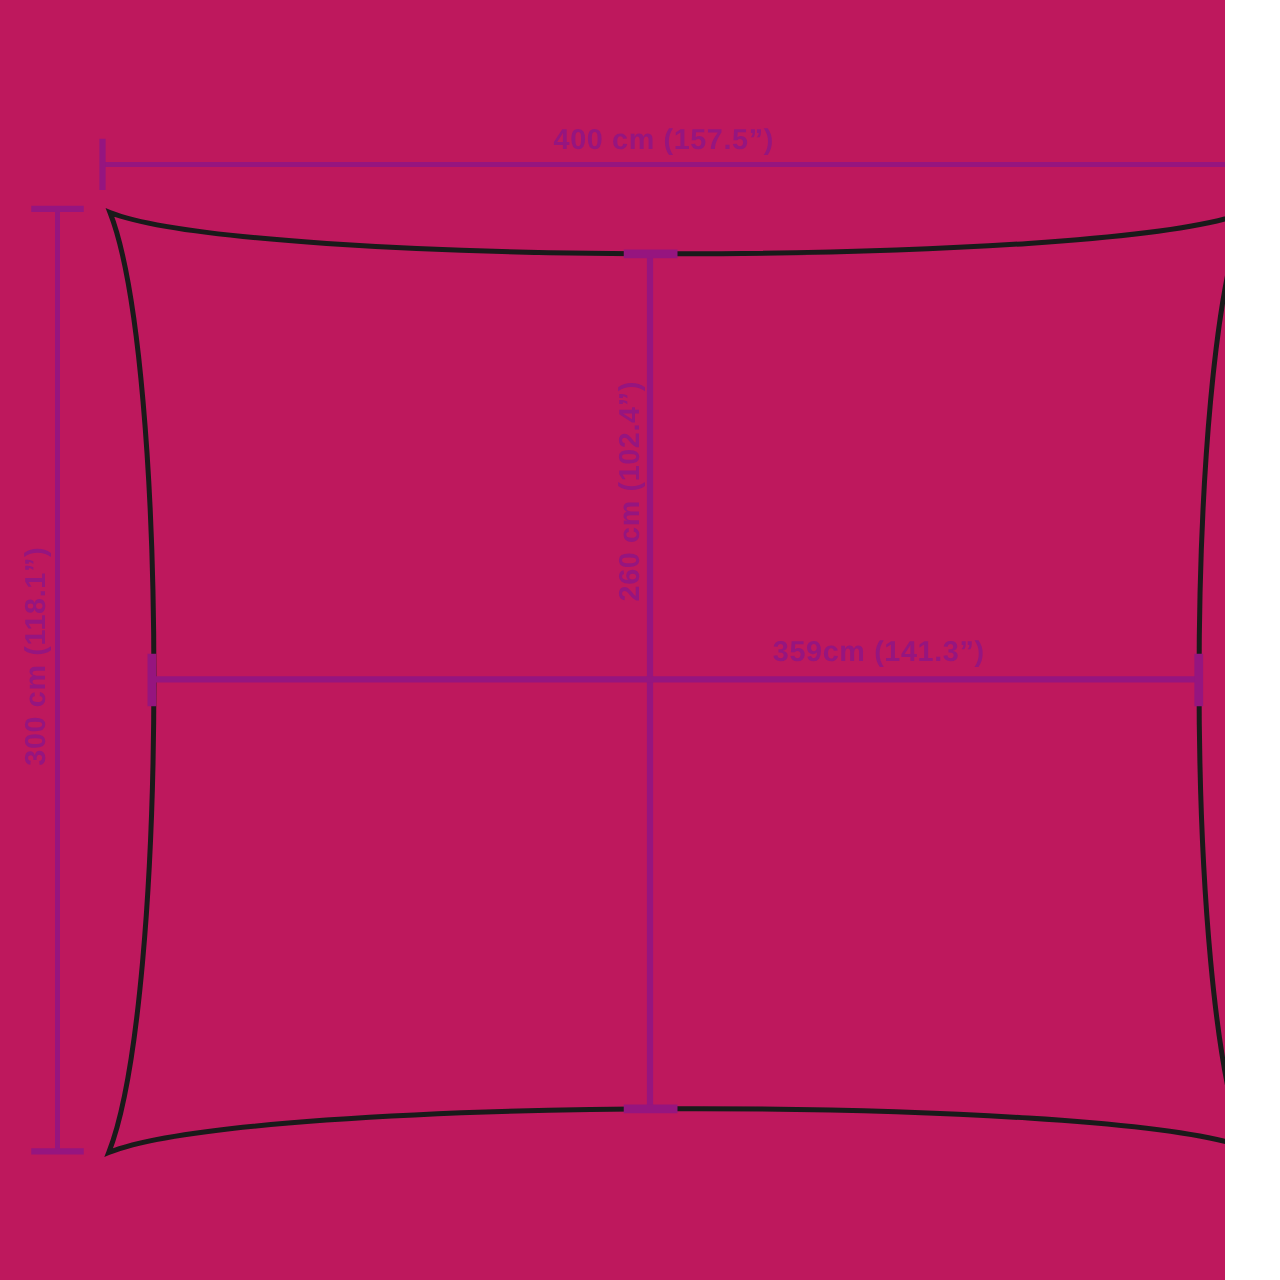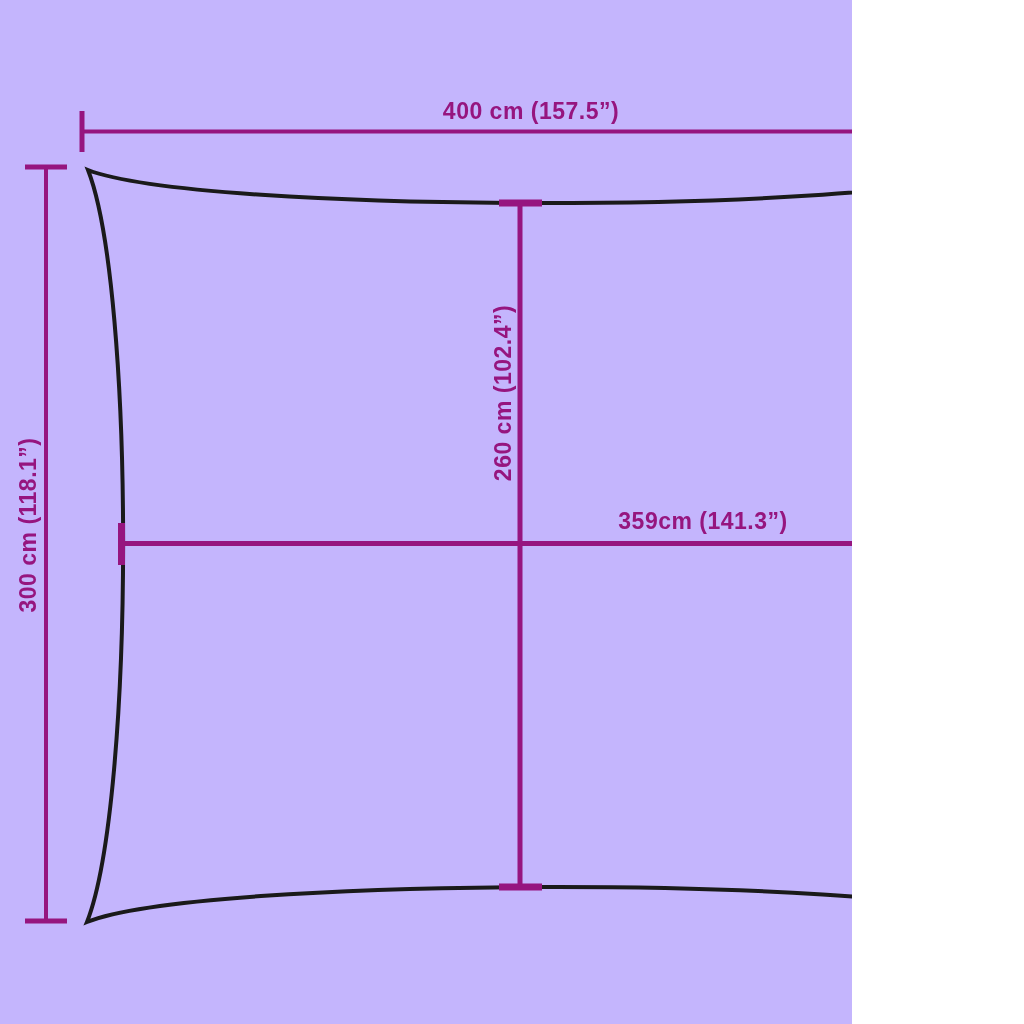--- a/index.html
+++ b/index.html
@@ -2,23 +2,23 @@
 <html><head>
 <meta charset="utf-8">
 <style>
   html, body {
     margin: 0;
     padding: 0;
     background: #ffffff;
   }
   .stage {
     position: relative;
-    width: 852px;
+    width: 980px;
     height: 1024px;
-    background: #c4b5fd;
+    background: #be185d;
     overflow: hidden;
     font-family: "Liberation Sans", sans-serif;
   }
   svg.diagram {
     position: absolute;
     left: 0;
     top: 0;
     width: 1024px;
     height: 1024px;
     display: block;

